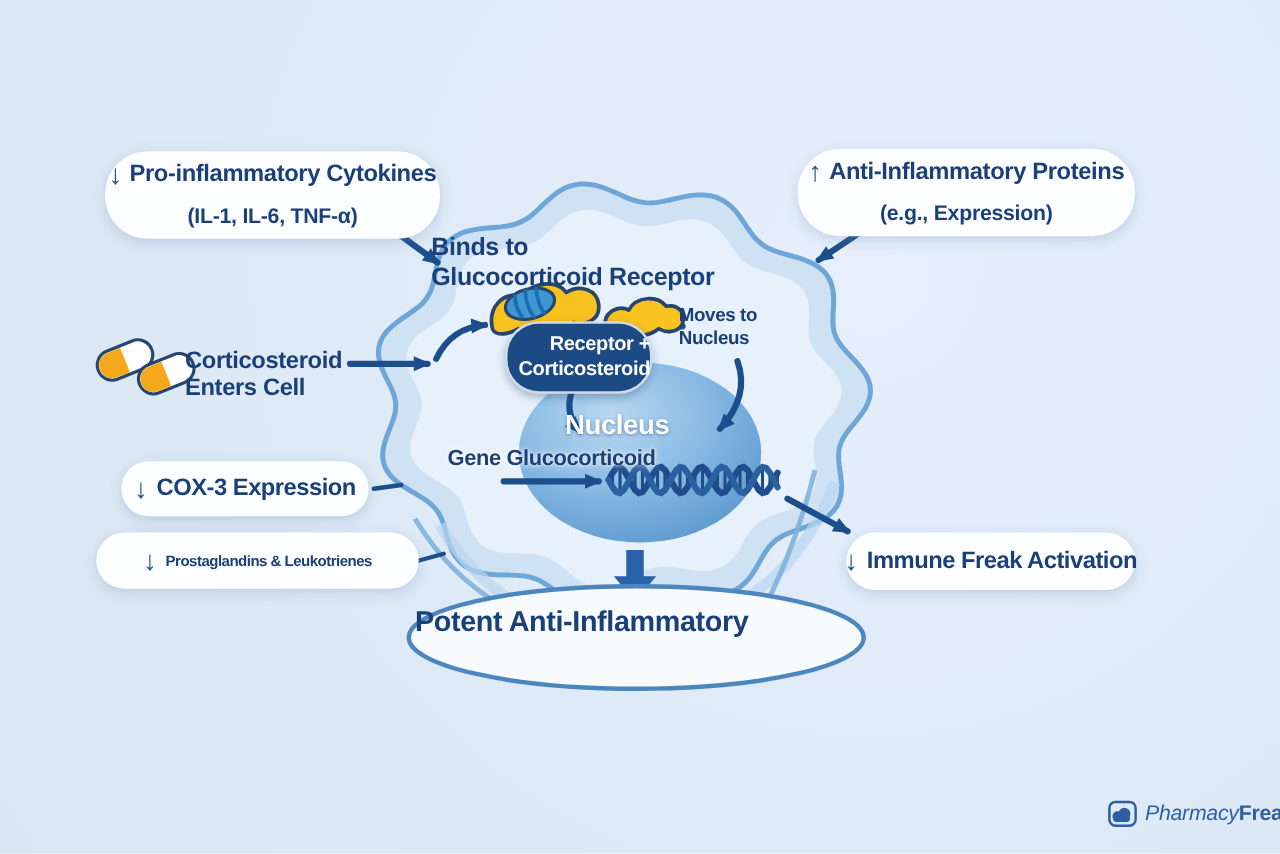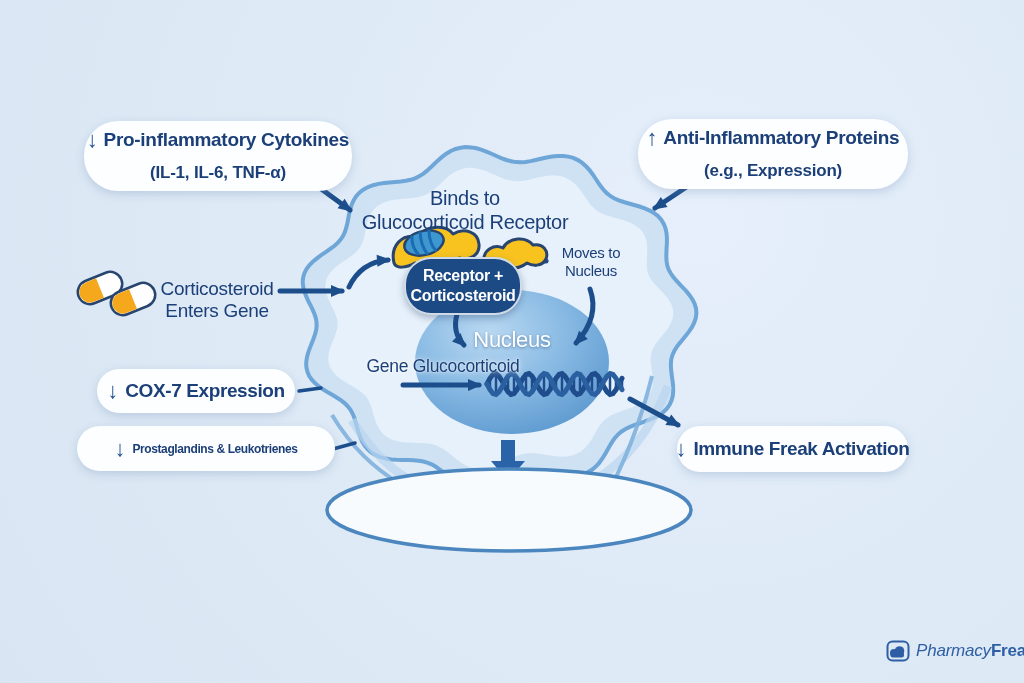--- a/index.html
+++ b/index.html
@@ -11,25 +11,25 @@
   .pill{position:absolute;background:#fdfeff;border-radius:34px;
         box-shadow:0 3px 10px rgba(110,140,180,.30);
         display:flex;flex-direction:column;align-items:center;justify-content:center;
         color:#1b3f78;text-align:center;}
   .pill .l1{font-weight:bold;font-size:19px;letter-spacing:-0.3px;white-space:nowrap;
             display:flex;align-items:center;gap:6px;}
   .pill .l2{font-weight:600;font-size:17px;letter-spacing:-0.2px;white-space:nowrap;margin-top:12px;}
   .pill .glyph{font-weight:bold;font-size:22px;color:#27538f;line-height:1;}
   .pill.single{flex-direction:row;gap:7px;}
   .pill.single .txt{font-weight:bold;font-size:19px;letter-spacing:-0.4px;white-space:nowrap;}
-  .label{position:absolute;color:#1b3f78;font-weight:normal;text-align:center;
+  .label{position:absolute;color:#1b3f78;font-weight:bold;text-align:left;
          letter-spacing:-0.3px;line-height:1.18;}
   .darkpill{position:absolute;background:#1b4a85;border:2px solid rgba(255,255,255,.8);
             border-radius:27px;color:#ffffff;font-weight:bold;font-size:16px;line-height:1.25;
-            display:flex;flex-direction:column;align-items:center;justify-content:center;
+            display:flex;flex-direction:column;align-items:flex-end;justify-content:center;
             text-align:center;letter-spacing:-0.3px;box-shadow:0 3px 7px rgba(40,70,110,.35);}
   .white-label{color:#ffffff;text-shadow:0 1px 3px rgba(25,70,125,.55);}
   .glow{text-shadow:0 0 6px rgba(255,255,255,.9),0 0 2px rgba(255,255,255,.9);}
   #brand{position:absolute;left:886px;top:640px;display:flex;align-items:center;gap:6px;
          color:#2e5fa5;font-size:17px;letter-spacing:-0.2px;}
   #brand .b1{font-weight:500;font-style:italic;}
   #brand .b2{font-weight:800;}
 </style>
 </head>
 <body>
@@ -136,21 +136,21 @@
     <div class="pill" style="left:638px;top:119px;width:270px;height:70px;">
       <div class="l1">
         <span class="glyph">↑</span>
         <span>Anti-Inflammatory Proteins</span>
       </div>
       <div class="l2">(e.g., Expression)</div>
     </div>
 
     <div class="label" style="left:148px;top:278px;width:138px;font-size:19px;">
       <div>Corticosteroid</div>
-      <div>Enters Gene</div>
+      <div>Enters Cell</div>
     </div>
 
     <div class="label" style="left:345px;top:187px;width:240px;font-size:20px;">
       <div>Binds to</div>
       <div>Glucocorticoid Receptor</div>
     </div>
 
     <div class="darkpill" style="left:404px;top:257px;width:114px;height:54px;">
       <div>Receptor +</div>
       <div>Corticosteroid</div>
@@ -160,34 +160,35 @@
       <div>Moves to</div>
       <div>Nucleus</div>
     </div>
 
     <div class="label white-label" style="left:452px;top:327px;width:120px;font-size:22px;">Nucleus</div>
 
     <div class="label glow" style="left:358px;top:356px;width:170px;font-size:17.5px;white-space:nowrap;">Gene Glucocorticoid</div>
 
     <div class="pill single" style="left:97px;top:369px;width:198px;height:44px;border-radius:22px;">
       <span class="glyph">↓</span>
-      <span class="txt">COX-7 Expression</span>
+      <span class="txt">COX-3 Expression</span>
     </div>
 
     <div class="pill single" style="left:77px;top:426px;width:258px;height:45px;border-radius:23px;">
       <span class="glyph">↓</span>
       <span class="txt" style="font-size:12px;">Prostaglandins &amp; Leukotrienes</span>
     </div>
 
     <div class="pill single" style="left:677px;top:426px;width:231px;height:46px;border-radius:23px;">
       <span class="glyph">↓</span>
       <span class="txt">Immune Freak Activation</span>
     </div>
 
     <div class="label" style="left:332px;top:483px;width:356px;font-size:23px;line-height:1.25;">
+      <div>Potent Anti-Inflammatory</div>
     </div>
 
     <div id="brand">
       <svg width="24" height="22" viewBox="0 0 24 22">
         <rect x="1.5" y="1.5" width="21" height="19" rx="5" fill="none" stroke="#2e5fa5" stroke-width="2"></rect>
         <circle cx="8" cy="13" r="4" fill="#2e5fa5"></circle>
         <circle cx="13.5" cy="11" r="4.8" fill="#2e5fa5"></circle>
         <rect x="4.5" y="12" width="13.5" height="5.5" rx="2.5" fill="#2e5fa5"></rect>
       </svg>
       <span><span class="b1">Pharmacy</span><span class="b2">Freak</span></span>

